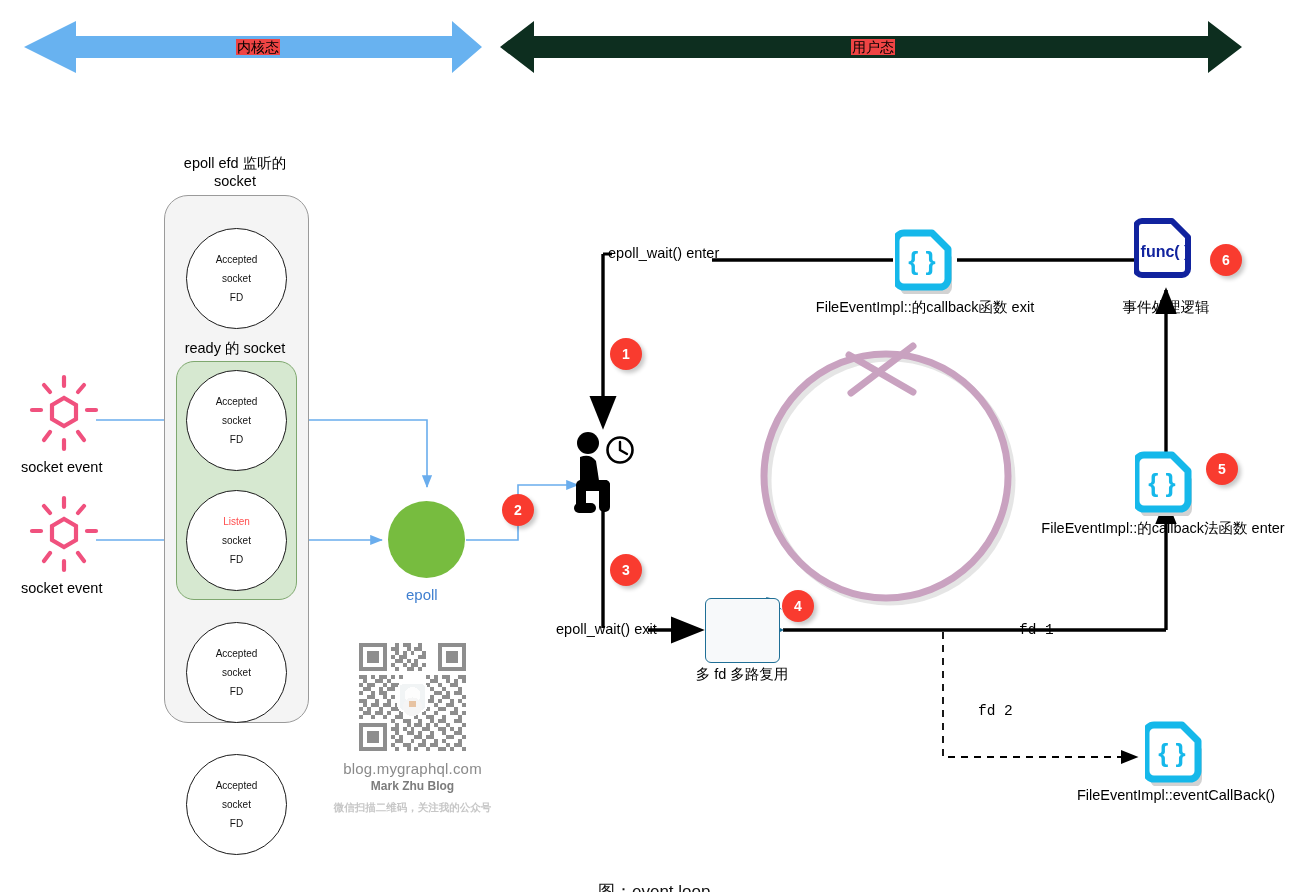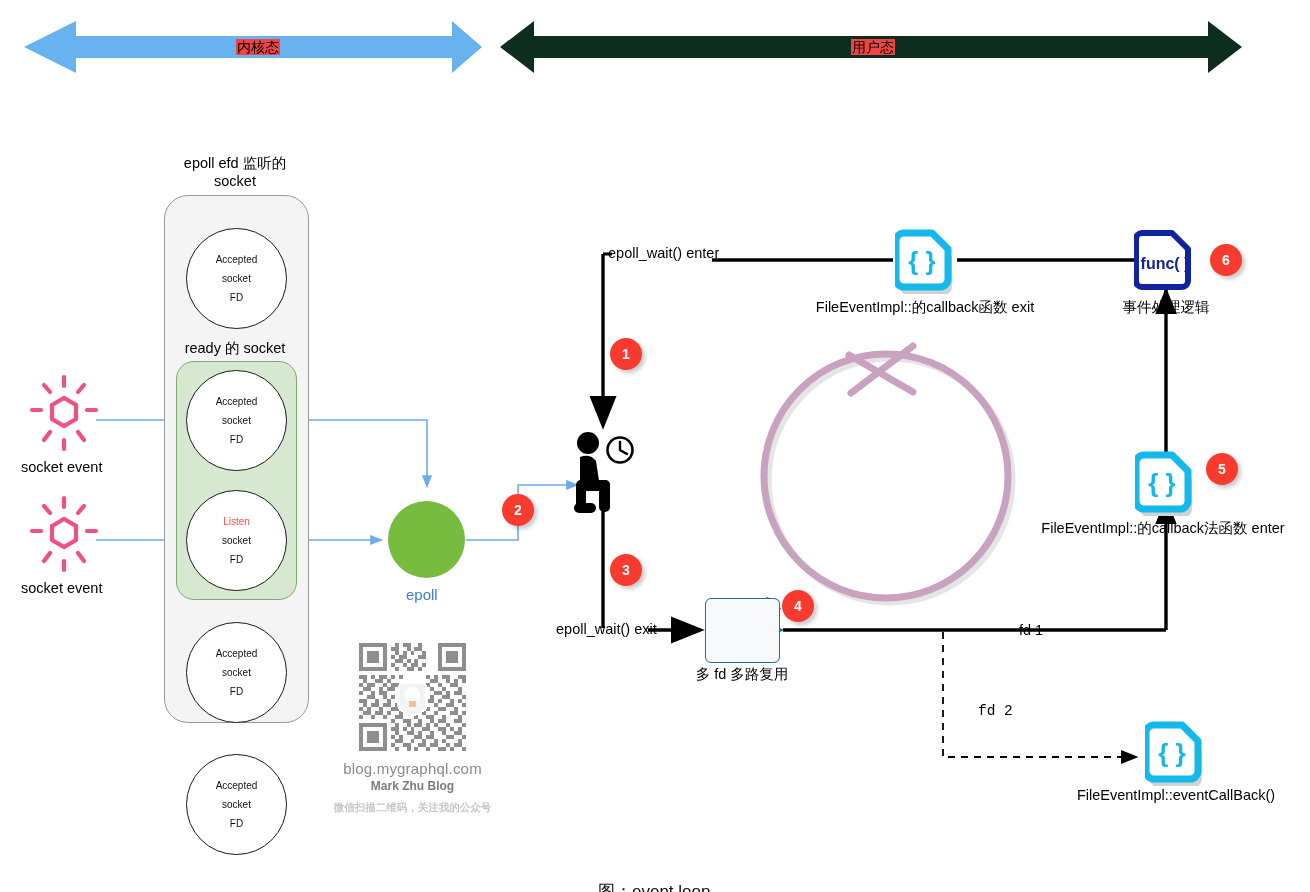--- a/index.html
+++ b/index.html
@@ -237,36 +237,36 @@
   </div>
 
   <div class="t" style="left:21px;top:459px;">socket event</div>
   <div class="t" style="left:21px;top:580px;">socket event</div>
 
   <div class="epoll-circle" style="left:388px;top:501px;width:77px;height:77px;"></div>
   <div class="epoll-cap" style="left:406px;top:586px;">epoll</div>
 
   <div class="t" style="left:608px;top:245px;">epoll_wait() enter</div>
   <div class="t" style="left:556px;top:621px;">epoll_wait() exit</div>
-  <div class="t" style="left:1019px;top:622px;">fd 1</div>
+  <div class="t" style="left:1019px;top:622px;font-family:Liberation Mono, monospace;">fd 1</div>
   <div class="t" style="left:978px;top:703px;font-family:Liberation Mono, monospace;">fd 2</div>
 
   <div class="mux" style="left:705px;top:598px;width:73px;height:63px;"></div>
   <div class="tc" style="left:662px;top:665px;width:160px;">多 fd 多路复用</div>
 
   <div class="doc-ico" style="left:895px;top:228px;">
     <svg width="62" height="66" viewBox="0 0 62 66">
       <path d="M9,9 h28 l16,16 v30 a8,8 0 0 1 -8,8 h-36 a8,8 0 0 1 -8,-8 v-38 a8,8 0 0 1 8,-8 z" fill="#d2d2d2" transform="translate(4,4)"></path>
       <path d="M9,5 h28 l16,16 v30 a8,8 0 0 1 -8,8 h-36 a8,8 0 0 1 -8,-8 v-38 a8,8 0 0 1 8,-8 z" fill="#ffffff" stroke="#15b8ea" stroke-width="7" stroke-linejoin="round"></path>
       <text x="27" y="42" font-family="'Liberation Sans',sans-serif" font-size="26" font-weight="bold" fill="#15b8ea" text-anchor="middle">{ }</text>
     </svg>
   </div>
   <div class="doc-cap" style="left:760px;top:298px;width:330px;">FileEventImpl::的callback函数 exit</div>
 
-  <div class="doc-ico" style="left:1134px;top:228px;">
+  <div class="doc-ico" style="left:1134px;top:216px;">
     <svg width="64" height="66" viewBox="0 0 64 66">
       <path d="M8,5 h30 l16,16 v32 a6,6 0 0 1 -6,6 h-40 a6,6 0 0 1 -6,-6 v-42 a6,6 0 0 1 6,-6 z" fill="#ffffff" stroke="#11239e" stroke-width="6" stroke-linejoin="round"></path>
       <text x="31" y="41" font-family="'Liberation Sans',sans-serif" font-size="16" font-weight="bold" fill="#11239e" text-anchor="middle">func( )</text>
     </svg>
   </div>
   <div class="doc-cap" style="left:1096px;top:298px;width:140px;">事件处理逻辑</div>
 
   <div class="doc-ico" style="left:1135px;top:450px;">
     <svg width="62" height="66" viewBox="0 0 62 66">
       <path d="M9,9 h28 l16,16 v30 a8,8 0 0 1 -8,8 h-36 a8,8 0 0 1 -8,-8 v-38 a8,8 0 0 1 8,-8 z" fill="#d2d2d2" transform="translate(4,4)"></path>

